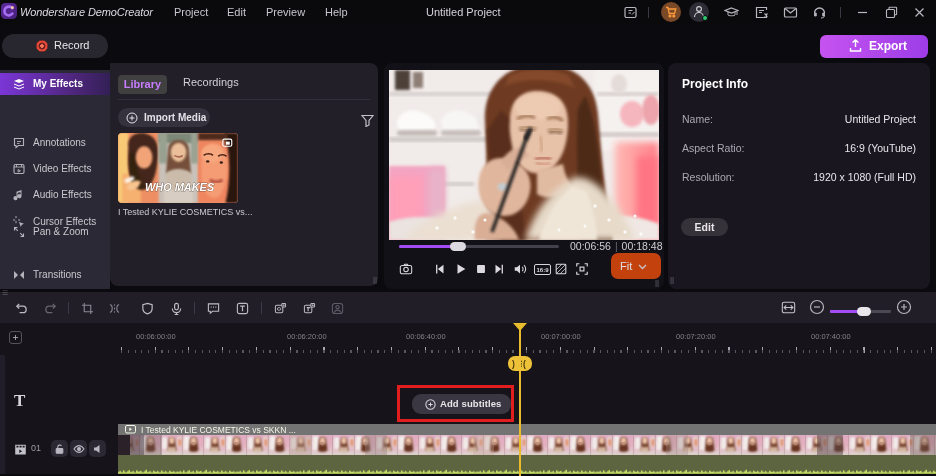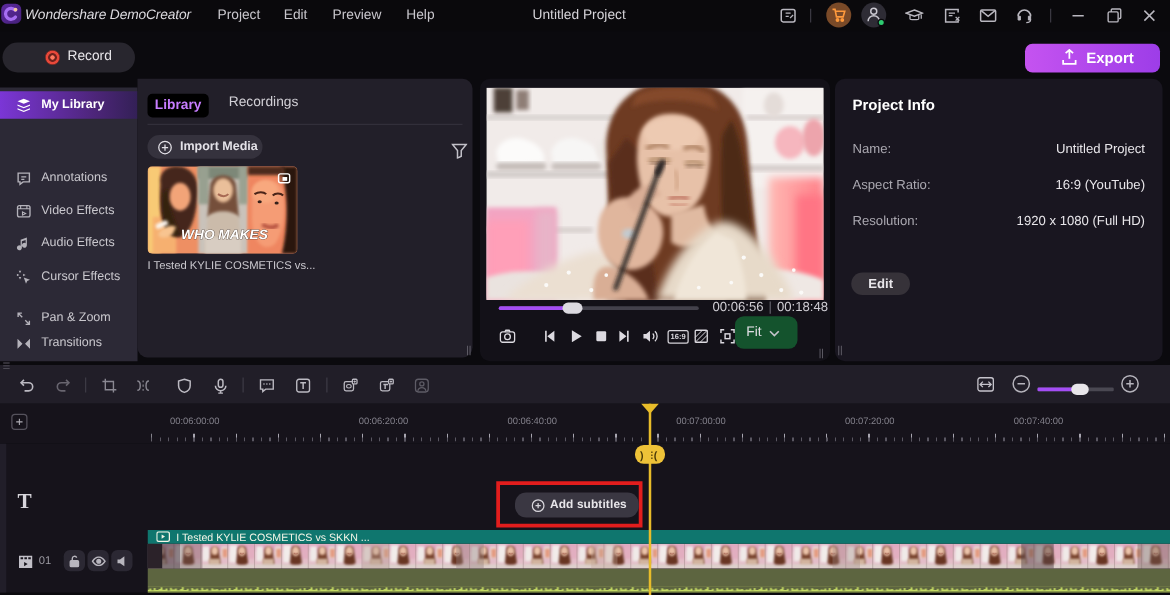--- a/index.html
+++ b/index.html
@@ -29,21 +29,21 @@
 #sidebar { position:absolute; left:0; top:70px; width:110px; height:219px; background:#2c2936; }
 .sbitem { position:absolute; left:0; width:110px; height:26px; }
 .sbitem .ic { position:absolute; left:13px; top:7px; width:12px; height:12px; color:#b4b2ba; }
 .sbitem .tx { position:absolute; left:33px; top:7px; font-size:10px; color:#c9c7cd; white-space:nowrap; }
 #sb0 { top:3px; height:22px; background:linear-gradient(90deg,#7b36d6,#4c2578 70%,#332056); }
 #sb0 .tx { color:#fff; font-weight:bold; top:5px; }
 #sb0 .ic { color:#fff; top:5px; }
 
 
 #libpanel { position:absolute; left:110px; top:63px; width:268px; height:223px; background:#221f29; border-radius:0 8px 8px 8px; }
-#tab-library { position:absolute; left:8px; top:12px; width:49px; height:19px; background:#000000; border-radius:4px; text-align:center; font-size:11px; font-weight:bold; color:#c77dff; line-height:19px; }
+#tab-library { position:absolute; left:8px; top:12px; width:49px; height:19px; background:#404040; border-radius:4px; text-align:center; font-size:11px; font-weight:bold; color:#c77dff; line-height:19px; }
 #tab-rec { position:absolute; left:73px; top:13px; font-size:11px; color:#d2d0d6; }
 #libdiv { position:absolute; left:8px; top:36px; width:252px; height:1px; background:#322f3a; }
 #importbtn { position:absolute; left:8px; top:45px; width:92px; height:19px; background:#35323d; border-radius:10px; }
 #importbtn .tx { position:absolute; left:26px; top:4px; font-size:10px; font-weight:bold; color:#e4e2e8; }
 #importbtn svg { position:absolute; left:8px; top:3.5px; }
 #filtico { position:absolute; left:251px; top:51px; width:13px; height:13px; color:#c2c0c8; }
 #thumb { position:absolute; left:8px; top:70px; width:120px; height:70px; border-radius:4px; overflow:hidden; }
 #thumbcap { position:absolute; left:8px; top:144px; font-size:9px; color:#cbc9cf; white-space:nowrap; }
 #libhandle { position:absolute; left:263px; top:212px; font-size:8px; color:#6a6872; }
 
@@ -51,21 +51,21 @@
 #prevpanel { position:absolute; left:384px; top:63px; width:280px; height:226px; background:#131118; border-radius:8px; }
 #video { position:absolute; left:5px; top:7px; width:270px; height:170px; overflow:hidden; }
 #progrow { position:absolute; left:0; top:176px; width:280px; height:16px; }
 #ptrack { position:absolute; left:15px; top:6px; width:160px; height:3px; background:#43414b; border-radius:2px; }
 #pfill { position:absolute; left:15px; top:6px; width:57px; height:3px; background:#a44df5; border-radius:2px; }
 #pknob { position:absolute; left:66px; top:3px; width:16px; height:9px; border-radius:5px; background:#dcdae0; }
 #ptime { position:absolute; left:186px; top:1px; font-size:10.5px; color:#cfcdd3; }
 #ptime .sep { color:#6a6872; padding:0 4px; }
 #controls { position:absolute; left:0; top:196px; width:280px; height:30px; }
 .cico { position:absolute; top:3px; width:14px; height:14px; color:#dcdae0; }
-#fitbtn { position:absolute; left:204px; top:190px; width:50px; height:26px; background:#14532d; border-radius:7px; }
+#fitbtn { position:absolute; left:227px; top:190px; width:50px; height:26px; background:#c2410c; border-radius:7px; }
 #fitbtn .tx { position:absolute; left:9px; top:7px; font-size:11px; color:#e0dee4; }
 #fitbtn svg { position:absolute; left:27px; top:11px; }
 
 
 #projinfo { position:absolute; left:668px; top:63px; width:262px; height:226px; background:#191620; border-radius:8px; }
 #projinfo h3 { position:absolute; left:14px; top:14px; font-size:12px; color:#fff; }
 .pirow { position:absolute; left:14px; width:234px; height:14px; font-size:10.5px; }
 .pirow .l { position:absolute; left:0; color:#aaa8b0; }
 .pirow .v { position:absolute; right:0; color:#e8e6ea; }
 #editbtn { position:absolute; left:13px; top:155px; width:47px; height:18px; background:#363239; border-radius:10px; text-align:center; font-size:10.5px; font-weight:bold; color:#e8e6ea; line-height:18px; }
@@ -99,21 +99,21 @@
 #addsub .tx { position:absolute; left:28px; top:4px; font-size:9.5px; font-weight:bold; color:#e8e6ea; letter-spacing:0.1px; }
 #addsub svg { position:absolute; left:13px; top:4.5px; }
 
 
 .thico { position:absolute; color:#c2c0c8; }
 .tbtn { position:absolute; top:85px; width:17px; height:17px; background:#2b2833; border-radius:5px; color:#b8b6be; }
 #tnum { position:absolute; left:31px; top:88px; font-size:9px; color:#9c9aa2; }
 
 
 #clip { position:absolute; left:118px; top:68.5px; width:818px; height:51px; overflow:hidden; }
-#cliplabel { position:absolute; left:0; top:0; width:818px; height:11.5px; background:#0f766e;padding-left:28px; }
+#cliplabel { position:absolute; left:0; top:0; width:818px; height:11.5px; background:#737373;padding-left:28px; }
 #cliplabel .tx { position:absolute; left:23px; top:1px; font-size:8.5px; color:#f4f6e8; white-space:nowrap; }
 #cliplabel svg { position:absolute; left:7px; top:1.5px; }
 #filmstrip { position:absolute; left:0; top:11.5px; width:818px; height:20px; }
 #wavearea { position:absolute; left:0; top:31.5px; width:818px; height:18px; background:#5d6540; }
 #waveform { position:absolute; left:0; top:45px; width:818px; height:4.5px; }
 #clipbottom { position:absolute; left:0; top:49.5px; width:818px; height:1.3px; background:#a2b654; }
 
 
 #ph-line { position:absolute; left:519px; top:323px; width:2px; height:153px; background:#e8bc2a; }
 #ph-tri { position:absolute; left:513px; top:323px; width:0; height:0; border-left:7px solid transparent; border-right:7px solid transparent; border-top:8px solid #e8bc2a; }
@@ -197,21 +197,21 @@
     <path d="M6.5 1 v7 M3.5 3.5 L6.5 1 L9.5 3.5 M1.5 9 v3 h10 v-3"></path>
   </svg>
   <div class="lbl">Export</div>
 </div>
 
 <div id="sidebar">
   <div class="sbitem" id="sb0">
     <svg class="ic" viewBox="0 0 12 12" fill="currentColor">
           <path d="M6 1 L11 3 L6 5 L1 3 Z M1 5.5 L6 7.5 L11 5.5 L11 6.5 L6 8.5 L1 6.5 Z M1 8.5 L6 10.5 L11 8.5 L11 9.5 L6 11.5 L1 9.5 Z"></path>
         </svg>
-    <div class="tx">My Library</div>
+    <div class="tx">My Effects</div>
   </div>
   <div class="sbitem" style="top:60px;">
     <svg class="ic" viewBox="0 0 12 12" fill="none" stroke="currentColor" stroke-width="1.1">
           <path d="M1.5 1.5 h9 v7 h-5 l-2.5 2 v-2 h-1.5 Z"></path>
           <path d="M4 4.5h4 M4 6.5h2.5" stroke-width="0.9"></path>
         </svg>
     <div class="tx">Annotations</div>
   </div>
   <div class="sbitem" style="top:86px;">
     <svg class="ic" viewBox="0 0 12 12" fill="none" stroke="currentColor" stroke-width="1.1">
@@ -226,21 +226,21 @@
         </svg>
     <div class="tx">Audio Effects</div>
   </div>
   <div class="sbitem" style="top:139px;">
     <svg class="ic" viewBox="0 0 12 12" fill="currentColor">
           <path d="M2 0.5 l1 2 1-2 Z M0.5 3 l2 1 -2 1 Z M5.5 3 l2 1 -2 1 Z M2 5.5 l1 2 1-2 Z"></path>
           <path d="M6 6 L11 7.8 L8.8 8.8 L7.8 11 Z"></path>
         </svg>
     <div class="tx">Cursor Effects</div>
   </div>
-  <div class="sbitem" style="top:172px;">
+  <div class="sbitem" style="top:149px;">
     <svg class="ic" viewBox="0 0 12 12" fill="none" stroke="currentColor" stroke-width="1.1">
           <path d="M1.5 4.5 v-3 h3 M1.8 1.8 l3 3 M10.5 7.5 v3 h-3 M10.2 10.2 l-3 -3"></path>
         </svg>
     <div class="tx">Pan &amp; Zoom</div>
   </div>
   <div class="sbitem" style="top:192px;">
     <svg class="ic" viewBox="0 0 12 12" fill="currentColor">
           <path d="M1 2 L5 6 L1 10 Z M11 2 L7 6 L11 10 Z"></path>
         </svg>
     <div class="tx">Transitions</div>

